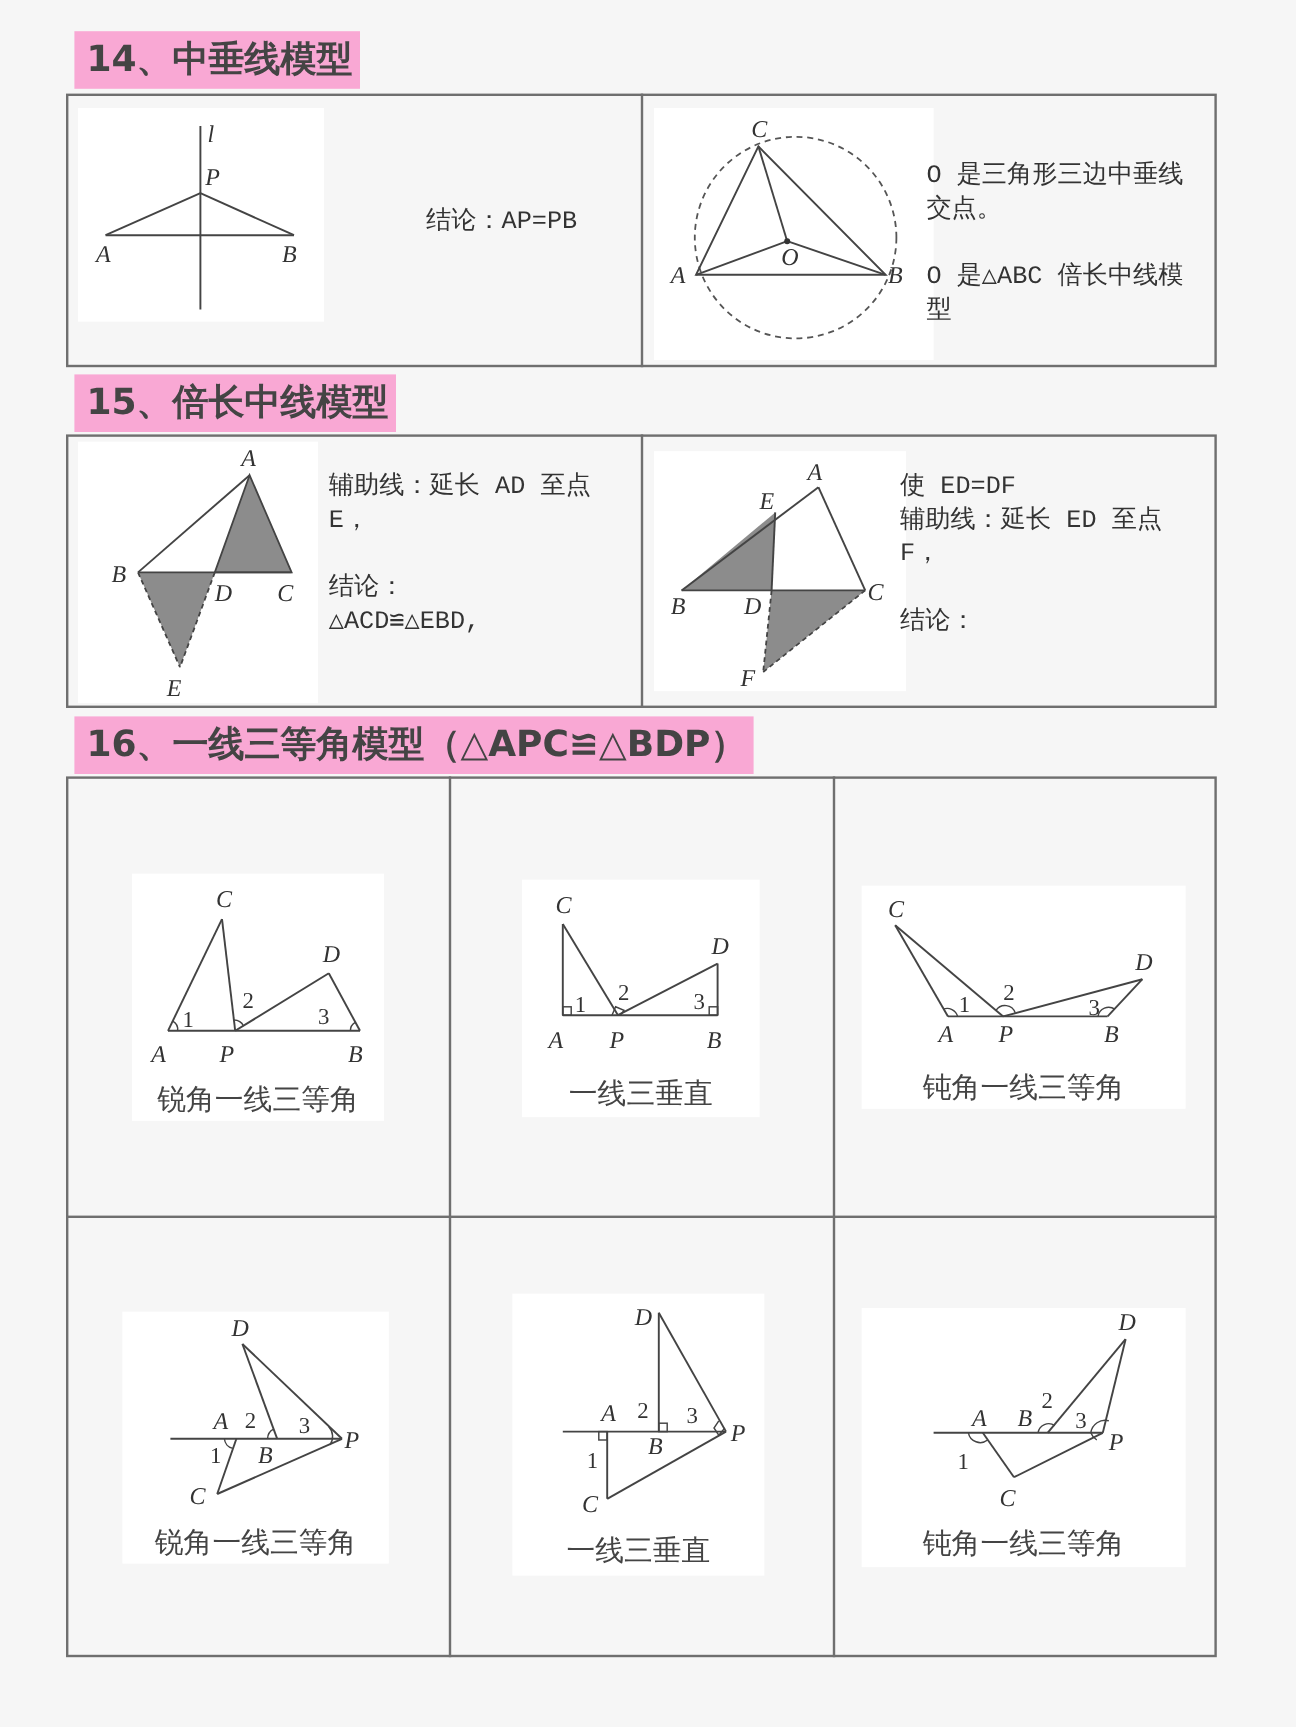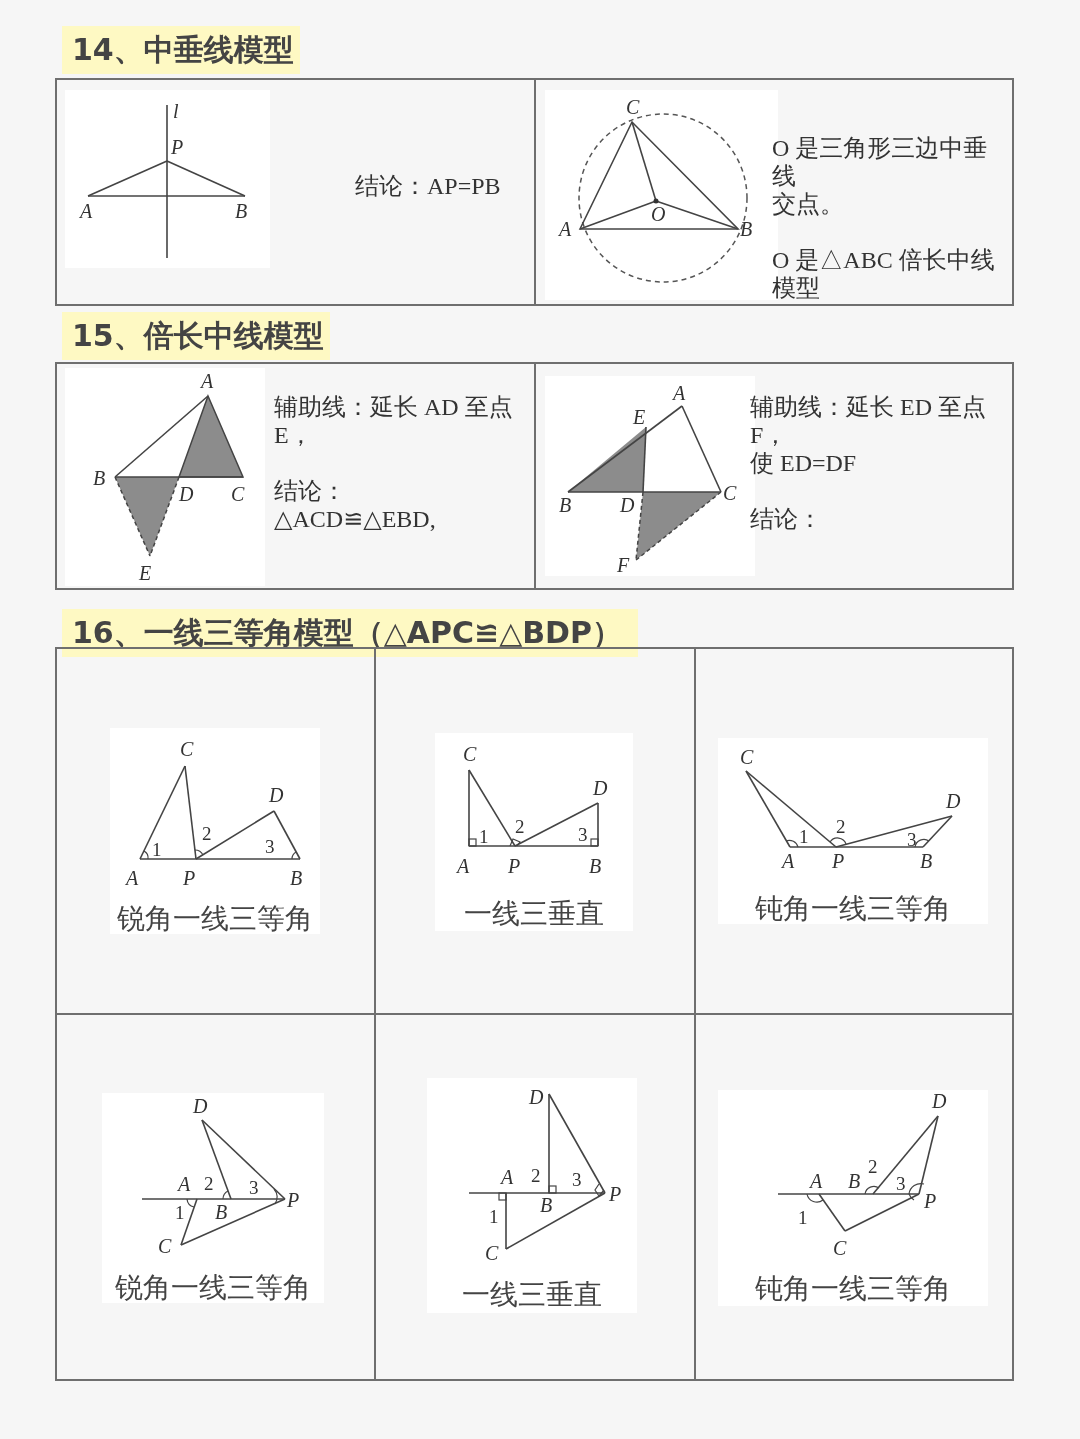--- a/index.html
+++ b/index.html
@@ -1,38 +1,38 @@
 <!DOCTYPE html>
 <html><head>
 <meta charset="utf-8">
 <style>
   html, body { margin: 0; padding: 0; }
   body {
     width: 1080px; height: 1439px; background: #f6f6f6; position: relative;
     font-family: "DejaVu Serif", "Liberation Serif", serif; color: #333; overflow: hidden;
   }
   .sec-title {
-    position: absolute; background: #fef9c3; color: #444;
+    position: absolute; background: #f9a8d4; color: #444;
     font-family: "DejaVu Sans", "Liberation Sans", sans-serif; font-weight: bold;
     font-size: 30px; line-height: 48px; padding: 0 6px 0 10px; white-space: nowrap;
   }
   .box { position: absolute; border: 2px solid #6f6f6f; box-sizing: border-box; }
   .vline { position: absolute; background: #6f6f6f; width: 2px; }
   .hline { position: absolute; background: #6f6f6f; height: 2px; }
   .fig { position: absolute; background: #ffffff; }
   .fig svg { position: absolute; left: 0; top: 0; }
   .fig svg text { font-family: "Liberation Serif", "DejaVu Serif", serif; font-style: italic; font-size: 20px; fill: #333; }
   .fig svg text.num { font-style: normal; font-size: 19px; }
   .caption {
     position: absolute; left: 0; right: 0; text-align: center;
-    font-family: "DejaVu Sans", "Liberation Sans", sans-serif; font-size: 28px; color: #444;
+    font-family: "DejaVu Sans", "Liberation Sans", sans-serif; font-size: 24px; color: #444;
   }
   .note {
-    position: absolute; font-family: Liberation Serif, serif;
-    font-size: 24px; line-height: 28px; color: #333;
+    position: absolute; font-family: Liberation Mono, monospace;
+    font-size: 21px; line-height: 28px; color: #333;
   }
 </style>
 </head>
 <body>
 
 <div class="sec-title" style="left:62px; top:26px;">14、中垂线模型</div>
 
 <div class="box" style="left:55px; top:78px; width:959px; height:228px;"></div>
 <div class="vline" style="left:534px; top:78px; height:228px;"></div>
 
@@ -108,26 +108,26 @@
     <line x1="101" y1="51" x2="98" y2="116" stroke="#444" stroke-width="1.6"></line>
     <text x="128" y="24">A</text>
     <text x="88" y="48">E</text>
     <text x="14" y="136">B</text>
     <text x="75" y="136">D</text>
     <text x="178" y="124">C</text>
     <text x="72" y="196">F</text>
   </svg>
 </div>
 <div class="note" style="left:750px; top:393px; width:260px;">
+  <div>使 ED=DF</div>
   <div>辅助线：延长 ED 至点 F，</div>
-  <div>使 ED=DF</div>
   <div style="margin-top:28px;">结论：</div>
 </div>
 
-<div class="sec-title" style="left:62px; top:597px; font-weight:bold; padding-right:16px;margin-top:12px;">16、一线三等角模型（△APC≌△BDP）</div>
+<div class="sec-title" style="left:62px; top:597px; font-weight:bold; padding-right:6px;">16、一线三等角模型（△APC≌△BDP）</div>
 
 <div class="box" style="left:55px; top:647px; width:959px; height:734px;"></div>
 <div class="vline" style="left:374px; top:647px; height:734px;"></div>
 <div class="vline" style="left:694px; top:647px; height:734px;"></div>
 <div class="hline" style="left:55px; top:1013px; width:959px;"></div>
 
 <div class="fig" style="left:110px; top:728px; width:210px; height:206px;">
   <svg width="210" height="206" viewBox="0 0 210 206">
     <line x1="30" y1="131" x2="190" y2="131" stroke="#444" stroke-width="1.6"></line>
     <line x1="30" y1="131" x2="75" y2="38" stroke="#444" stroke-width="1.6"></line>

